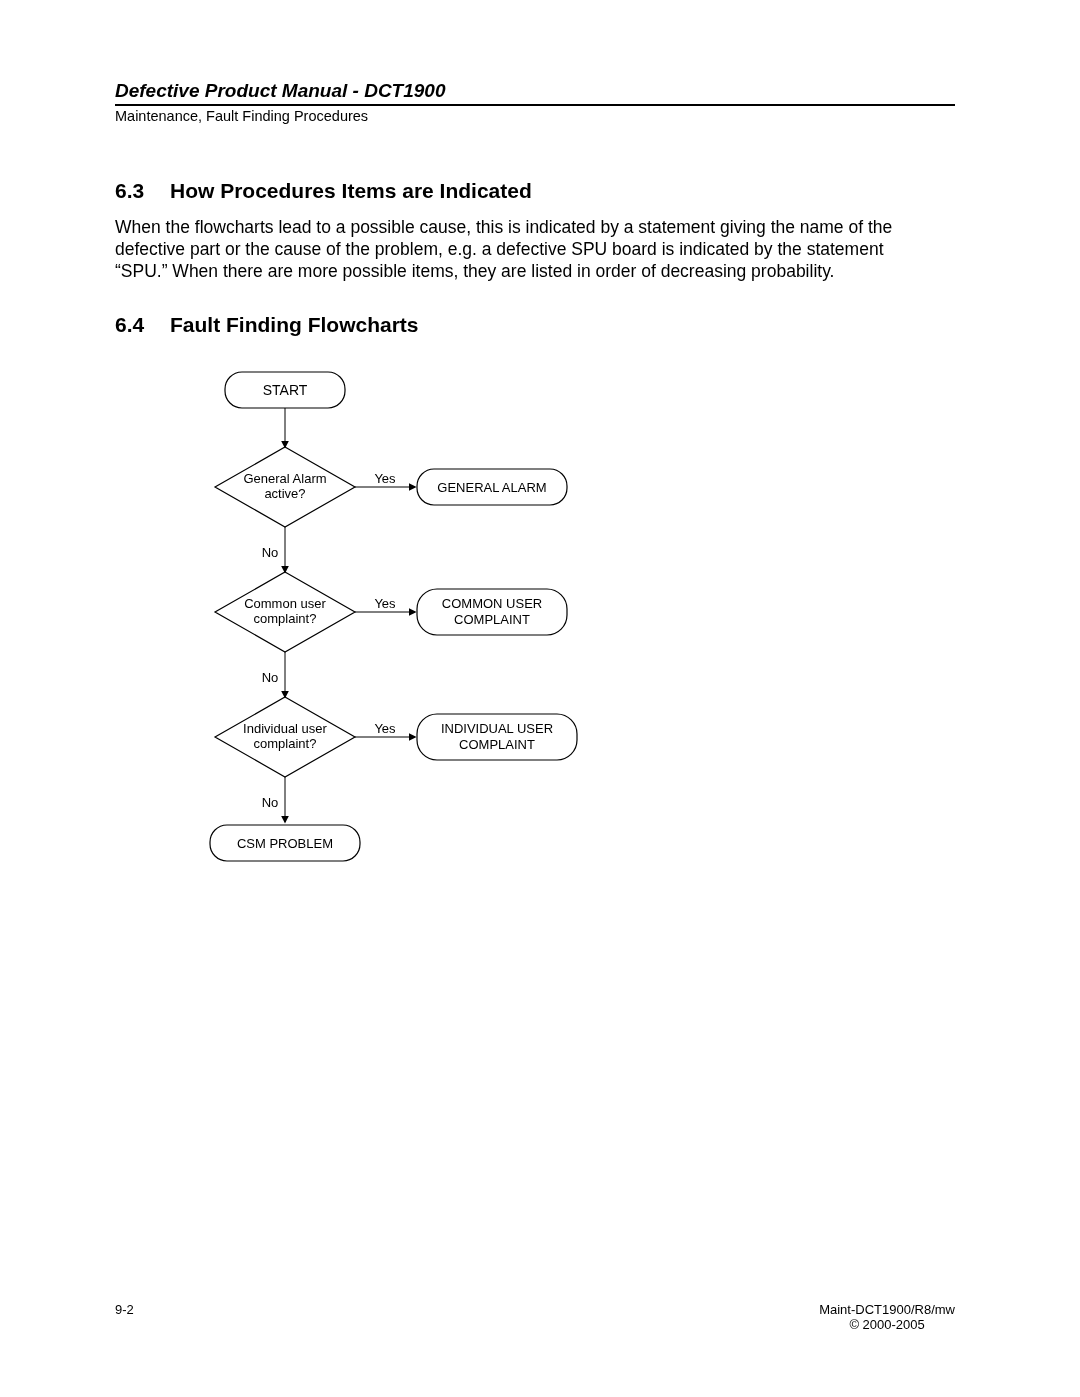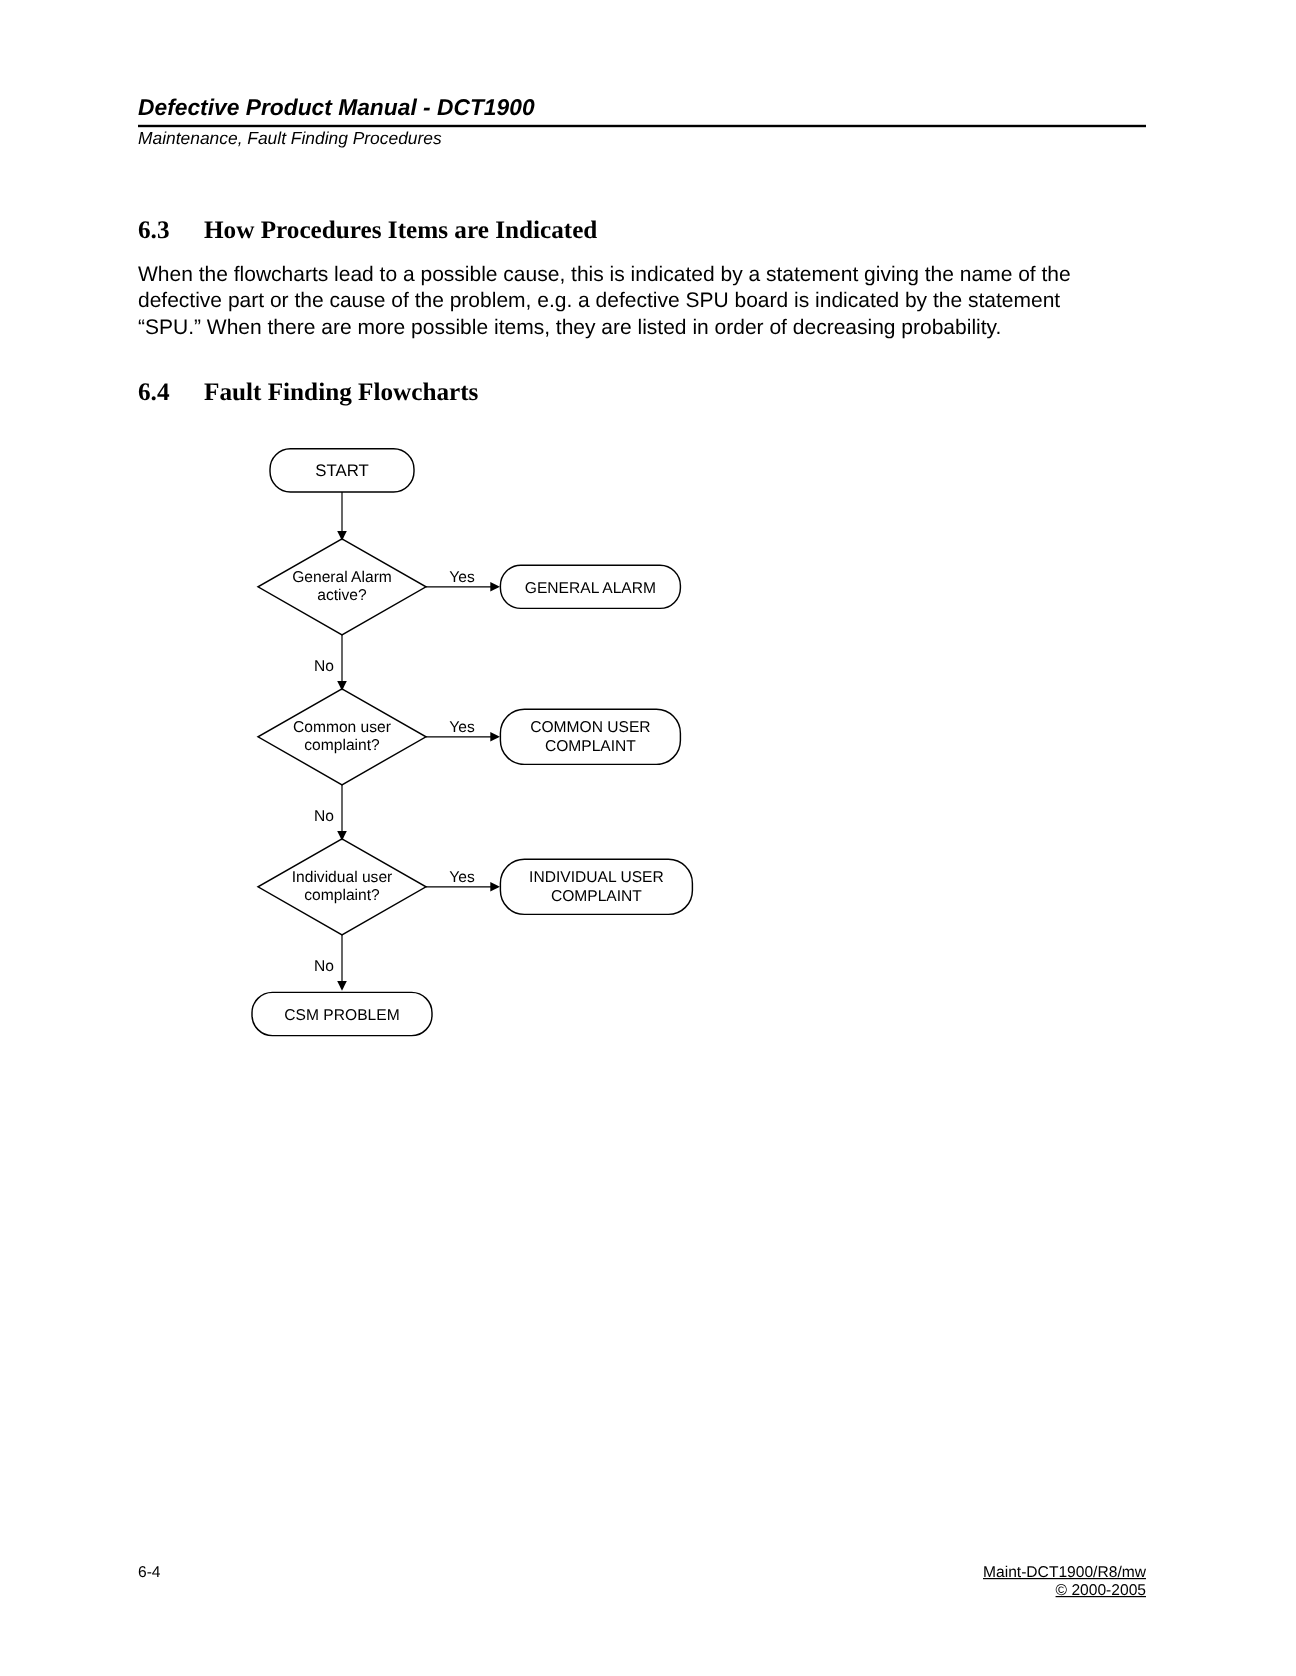--- a/index.html
+++ b/index.html
@@ -21,31 +21,29 @@
     font-weight:bold;
     font-style:italic;
     font-size:19px;
   }
   .hr {
     border:none;
     border-top:2.5px solid #000;
     margin:2px 0 2px 0;
   }
   .subheader {
-    font-style:italic;
     font-size:14.5px;
     margin-top:0;
   }
   .section {
     margin-top:55px;
   }
   .sec-row {
     display:flex;
     align-items:center;
-    font-family:Liberation Serif, serif;
   }
   .sec-num {
     font-weight:bold;
     font-size:21px;
     width:55px;
     flex:0 0 55px;
   }
   .sec-title {
     font-weight:bold;
     font-size:21px;
@@ -63,21 +61,21 @@
   svg { display:block; }
   .footer {
     position:absolute;
     left:115px;
     width:840px;
     bottom:65px;
     font-size:13px;
     display:flex;
     justify-content:space-between;
   }
-  .footer .right { text-align:right;text-decoration:underline; }
+  .footer .right { text-align:center; }
 </style>
 </head>
 <body>
 
 <div class="page">
 
   <div class="header-title">Defective Product Manual - DCT1900</div>
   <hr class="hr">
   <div class="subheader">Maintenance, Fault Finding Procedures</div>
 
@@ -148,18 +146,18 @@
 
         <rect x="40" y="458" rx="17" ry="17" width="150" height="36" fill="none" stroke="#000" stroke-width="1.2"></rect>
         <text x="115" y="481" text-anchor="middle" font-size="13">CSM PROBLEM</text>
       </svg>
     </div>
   </div>
 
 </div>
 
 <div class="footer">
-  <div>6-4</div>
+  <div>9-2</div>
   <div class="right">
     <div>Maint-DCT1900/R8/mw</div>
     <div>© 2000-2005</div>
   </div>
 </div>
 
 </body></html>

